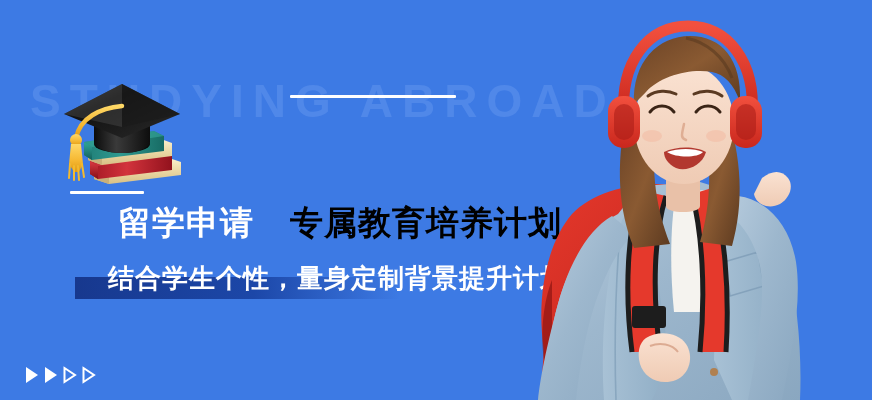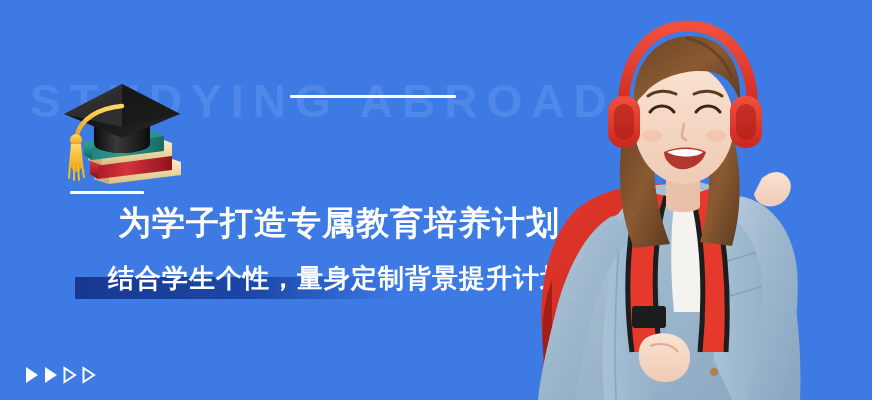--- a/index.html
+++ b/index.html
@@ -81,21 +81,21 @@
     position:absolute;
     left:118px;
     top:203px;
     font-size:33px;
     font-weight:700;
     letter-spacing:1px;
     line-height:1.2;
     white-space:nowrap;
     color:#ffffff;
   }
-  .subtitle .hl { color:#ffffff; }
+  .subtitle .hl { color:#000000;margin-left:36px; }
 
   
   .tagline-wrap {
     position:absolute;
     left:75px;
     top:258px;
     width:430px;
     height:44px;
   }
   .tagline-bar {
@@ -222,21 +222,21 @@
         <path d="M32 88 L31 102 M36 90 L36 104 M40 90 L41 104 M44 88 L46 101" stroke="#f3b92f" stroke-width="2" stroke-linecap="round" fill="none"></path>
       </g>
     </svg>
   </div>
   <div class="icon-underline"></div>
 
   <div class="title-rule"></div>
 
 
   <div class="subtitle">
-    <span>为学子打造</span><span class="hl">专属教育培养计划</span>
+    <span>留学申请</span><span class="hl">专属教育培养计划</span>
   </div>
 
   <div class="tagline-wrap">
     <div class="tagline-bar"></div>
     <div class="tagline-text">结合学生个性，量身定制背景提升计划</div>
   </div>
 
   <div class="arrows">
     <svg width="16" height="18" viewBox="0 0 16 18">
       <path d="M2 1 L14 9 L2 17 Z" fill="#ffffff"></path>

